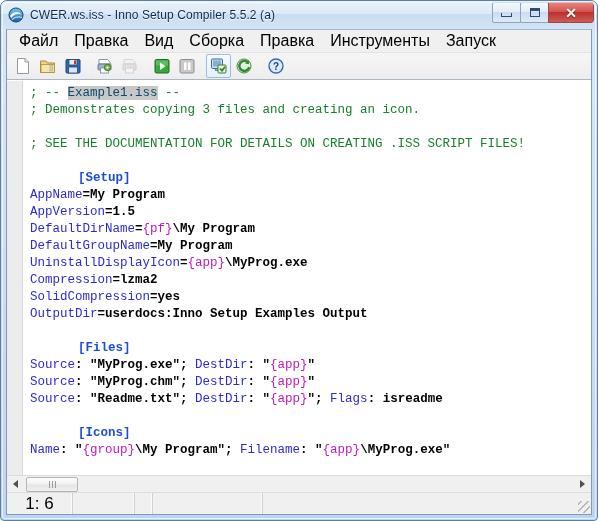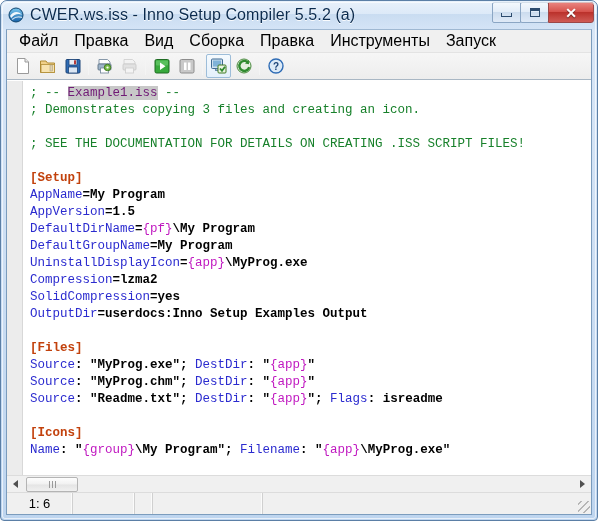--- a/index.html
+++ b/index.html
@@ -42,21 +42,21 @@
     align-items: center;
     padding-left: 7px;
     border-radius: 6px 6px 0 0;
   }
   #app-icon {
     width: 16px; height: 16px;
     margin-right: 6px;
     flex: 0 0 auto;
   }
   #title-text {
-    font-size: 16px;
+    font-size: 12px;
     color: #0b2b4e;
     white-space: nowrap;
     letter-spacing: 0.1px;
     text-shadow: 0 1px 0 rgba(255,255,255,0.9);
   }
   #caption-buttons {
     position: absolute;
     top: 1px; right: 3px;
     display: flex;
     height: 21px;
@@ -177,22 +177,22 @@
     font-family: "Liberation Mono", "DejaVu Sans Mono", monospace;
     font-size: 12.5px;
     line-height: 17px;
     padding: 4px 0 0 7px;
     overflow: hidden;
     white-space: pre;
     color: #000000;
   }
   .ln { height: 17px; }
   .c-comment { color: #17802a; }
-  .c-sel { background: #c8c8c8; color: #701a75; }
-  .c-section { color: #c2410c; font-weight: bold; }
+  .c-sel { background: #c8c8c8; color: #0c4a6e; }
+  .c-section { color: #1d4ed8; font-weight: bold; margin-left: 48px; }
   .c-key { color: #2b2bcf; }
   .c-const { color: #c018c0; }
   .c-plain { color: #000000; font-weight: bold; }
 
   
   #hscroll {
     height: 17px;
     flex: 0 0 auto;
     background: #f0f0f0;
     border-top: 1px solid #dcdcdc;
@@ -239,21 +239,21 @@
     background: #f0f0f0;
     border-top: 1px solid #dcdcdc;
     display: flex;
     align-items: stretch;
     position: relative;
   }
   .sb-panel {
     display: flex;
     align-items: center;
     justify-content: center;
-    font-size: 13px;
+    font-size: 17px;
     color: #000000;
     border-right: 1px solid #d0d0d0;
     box-shadow: inset -1px 0 0 #fbfbfb;
     white-space: nowrap;
   }
   #sb-grip {
     position: absolute;
     right: 1px; bottom: 1px;
     width: 12px; height: 12px;
     background:

